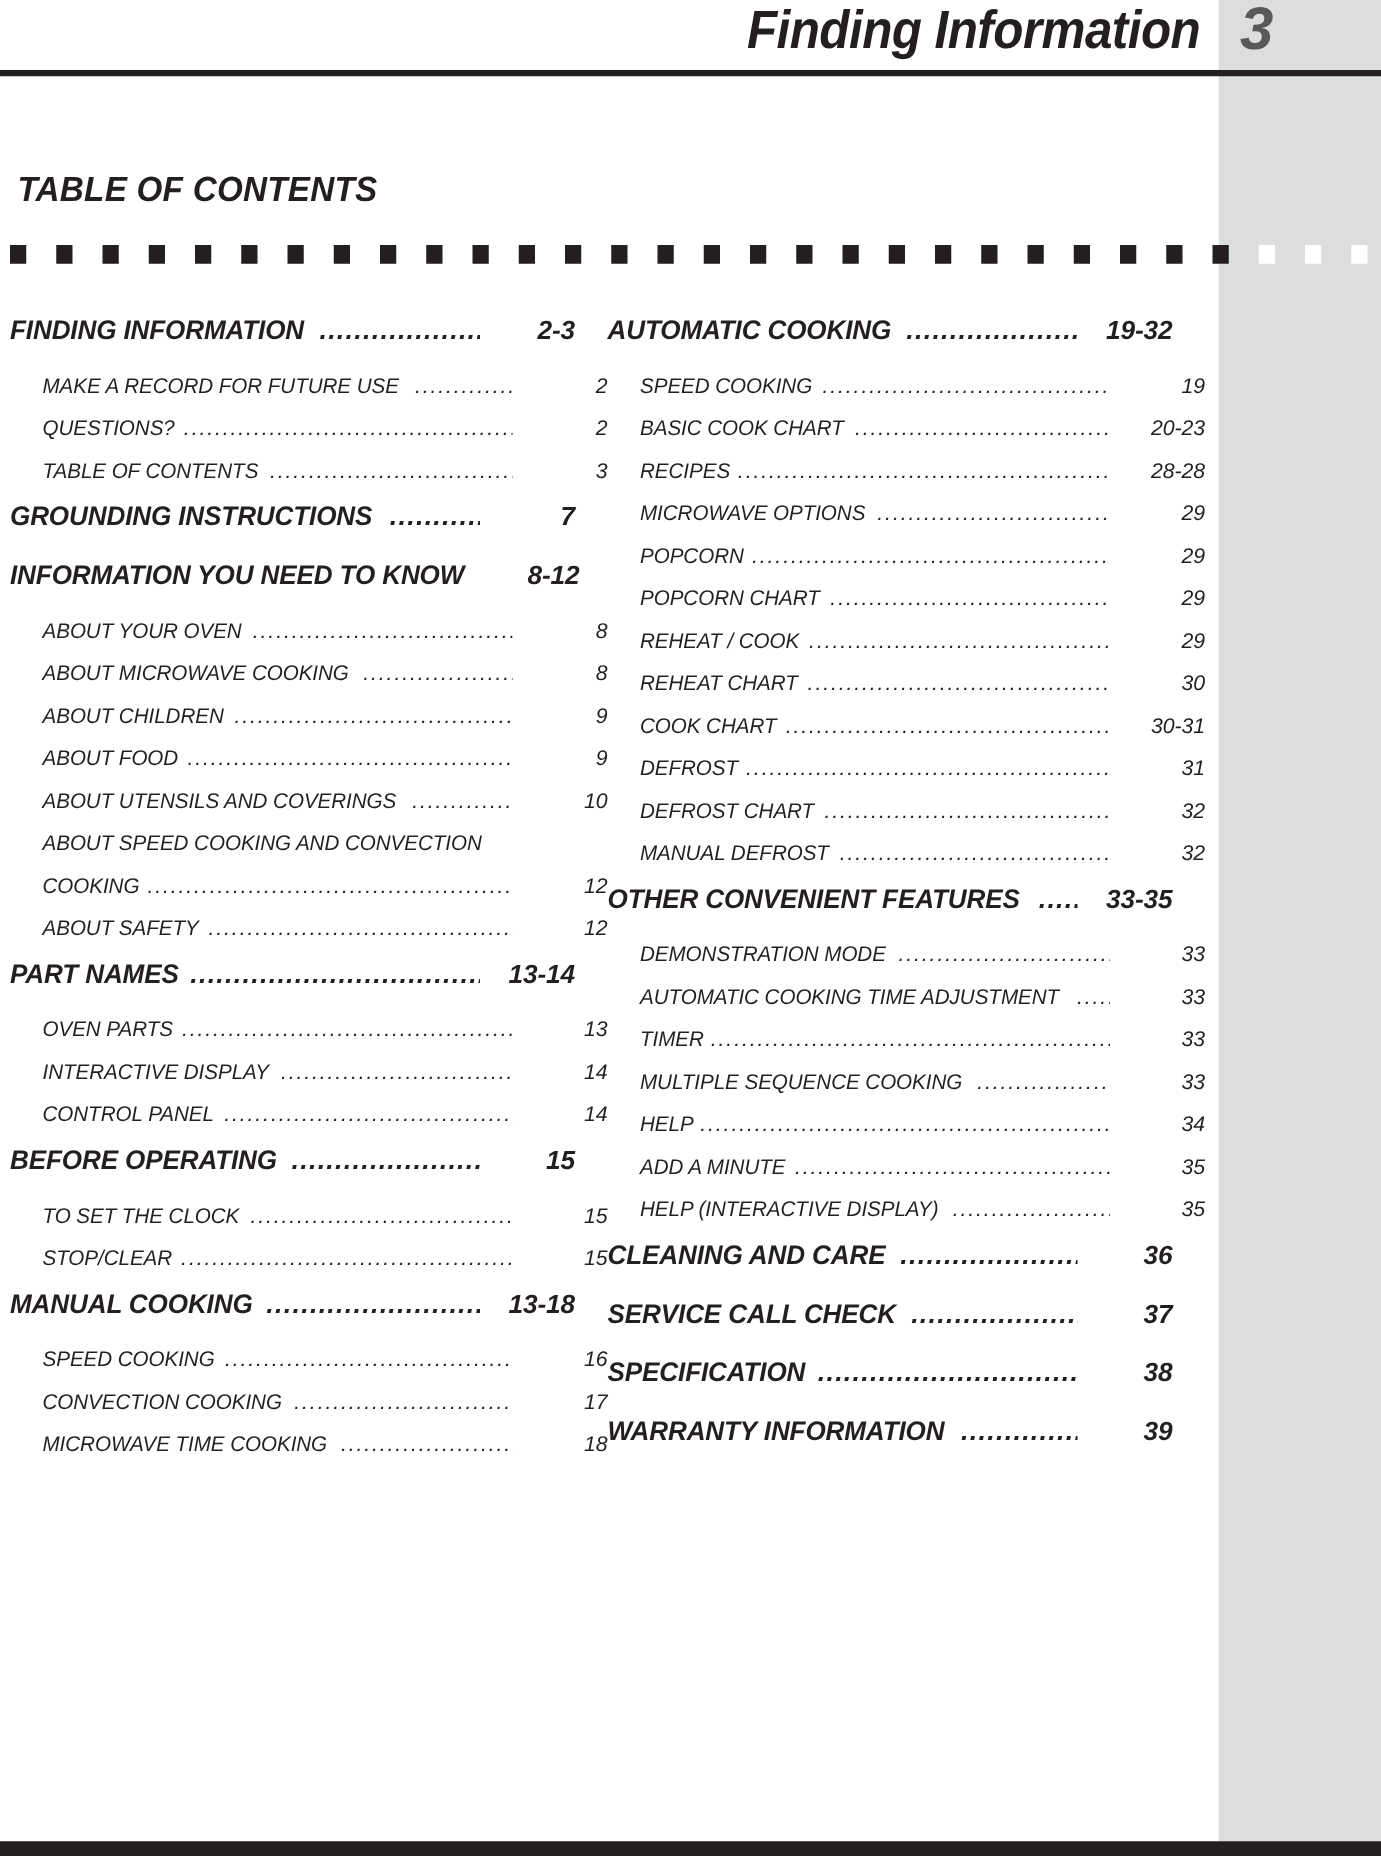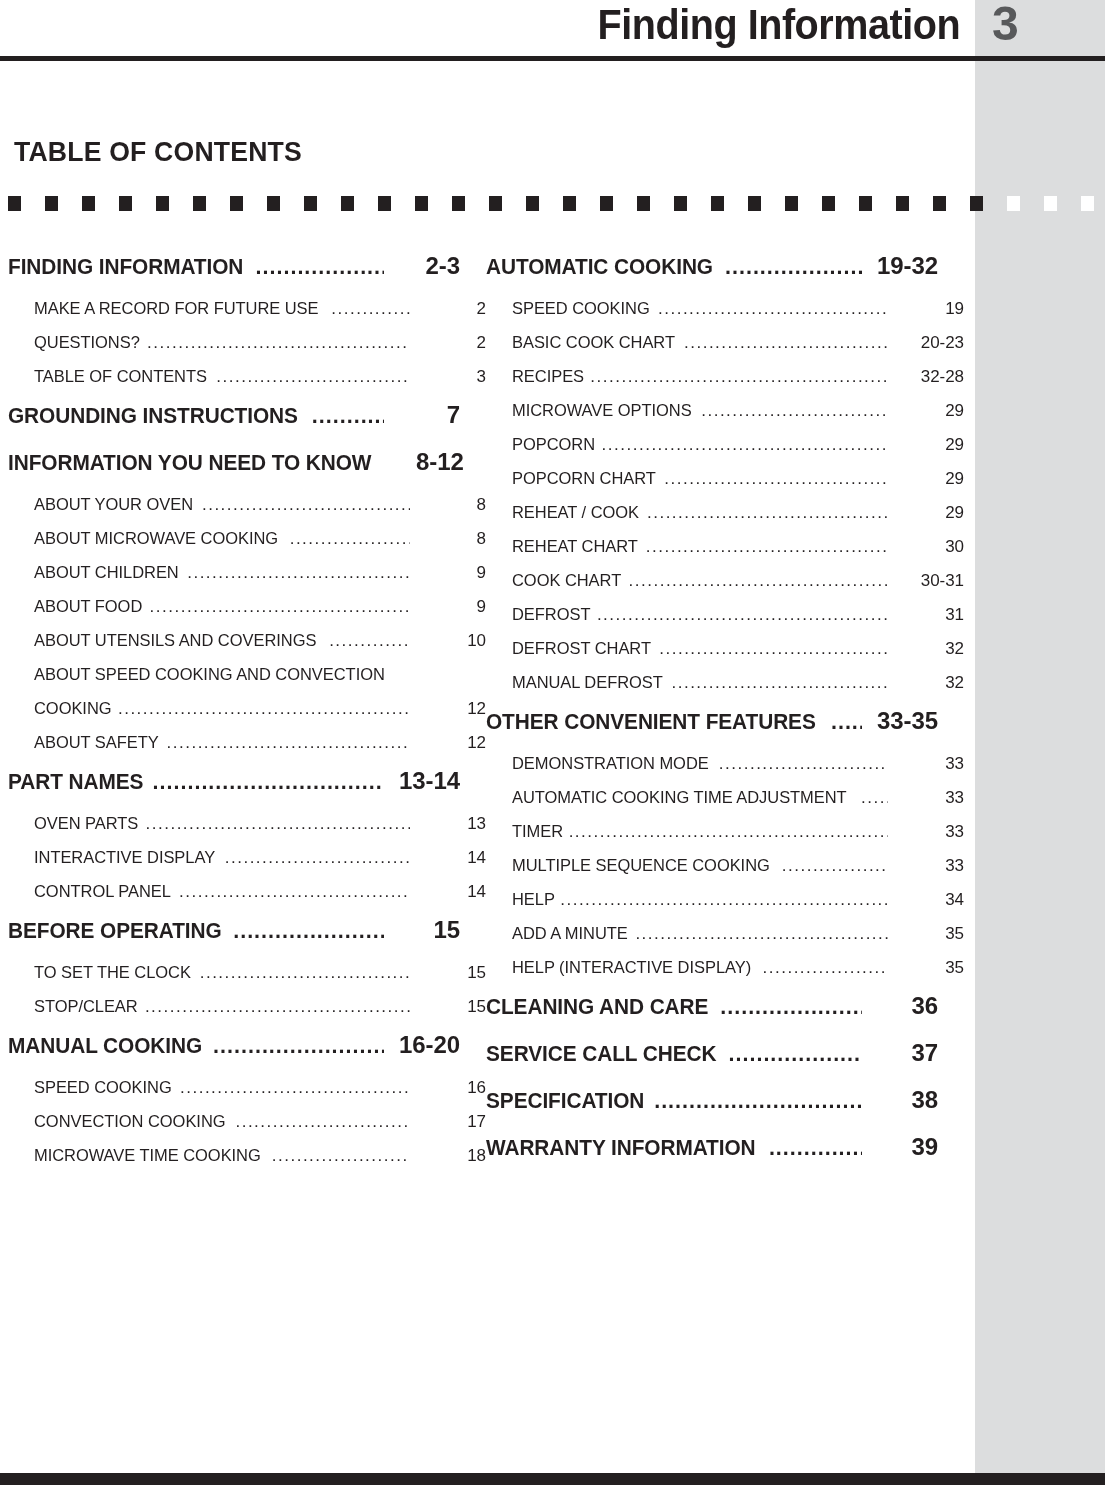--- a/index.html
+++ b/index.html
@@ -17,20 +17,21 @@
     color: #231f20;
     -webkit-font-smoothing: antialiased;
   }
 
   
   #page {
     position: absolute;
     inset: 0;
     width: 1105px;
     height: 1178px;
+    font-style: italic;
   }
 
   
   .side-band {
     position: absolute;
     left: 975px;
     top: 0;
     width: 130px;
     height: 1473px;
     background: #dcddde;
@@ -169,21 +170,21 @@
   .row.noleader .page { visibility: hidden; }
 
   .page {
     flex: 0 0 auto;
     text-align: right;
     font-variant-numeric: tabular-nums;
   }
   .row.head .page {
     width: 74px;
     font-weight: bold;
-    font-size: 24px;
+    font-size: 21px;
   }
   .row.sub .page {
     width: 74px;
     font-size: 17px;
   }
 
   
   .bottom-bar {
     position: absolute;
     left: 0;
@@ -343,21 +344,21 @@
         <span class="page">15</span>
       </div>
       <div class="row sub">
         <span class="label">STOP/CLEAR</span>
         <span class="leader">..........................................................................................</span>
         <span class="page">15</span>
       </div>
       <div class="row head">
         <span class="label">MANUAL COOKING</span>
         <span class="leader">..........................................................................................</span>
-        <span class="page">16-20</span>
+        <span class="page">13-18</span>
       </div>
       <div class="row sub">
         <span class="label">SPEED COOKING</span>
         <span class="leader">..........................................................................................</span>
         <span class="page">16</span>
       </div>
       <div class="row sub">
         <span class="label">CONVECTION COOKING</span>
         <span class="leader">..........................................................................................</span>
         <span class="page">17</span>
@@ -380,21 +381,21 @@
         <span class="page">19</span>
       </div>
       <div class="row sub">
         <span class="label">BASIC COOK CHART</span>
         <span class="leader">..........................................................................................</span>
         <span class="page">20-23</span>
       </div>
       <div class="row sub">
         <span class="label">RECIPES</span>
         <span class="leader">..........................................................................................</span>
-        <span class="page">32-28</span>
+        <span class="page">28-28</span>
       </div>
       <div class="row sub">
         <span class="label">MICROWAVE OPTIONS</span>
         <span class="leader">..........................................................................................</span>
         <span class="page">29</span>
       </div>
       <div class="row sub">
         <span class="label">POPCORN</span>
         <span class="leader">..........................................................................................</span>
         <span class="page">29</span>

